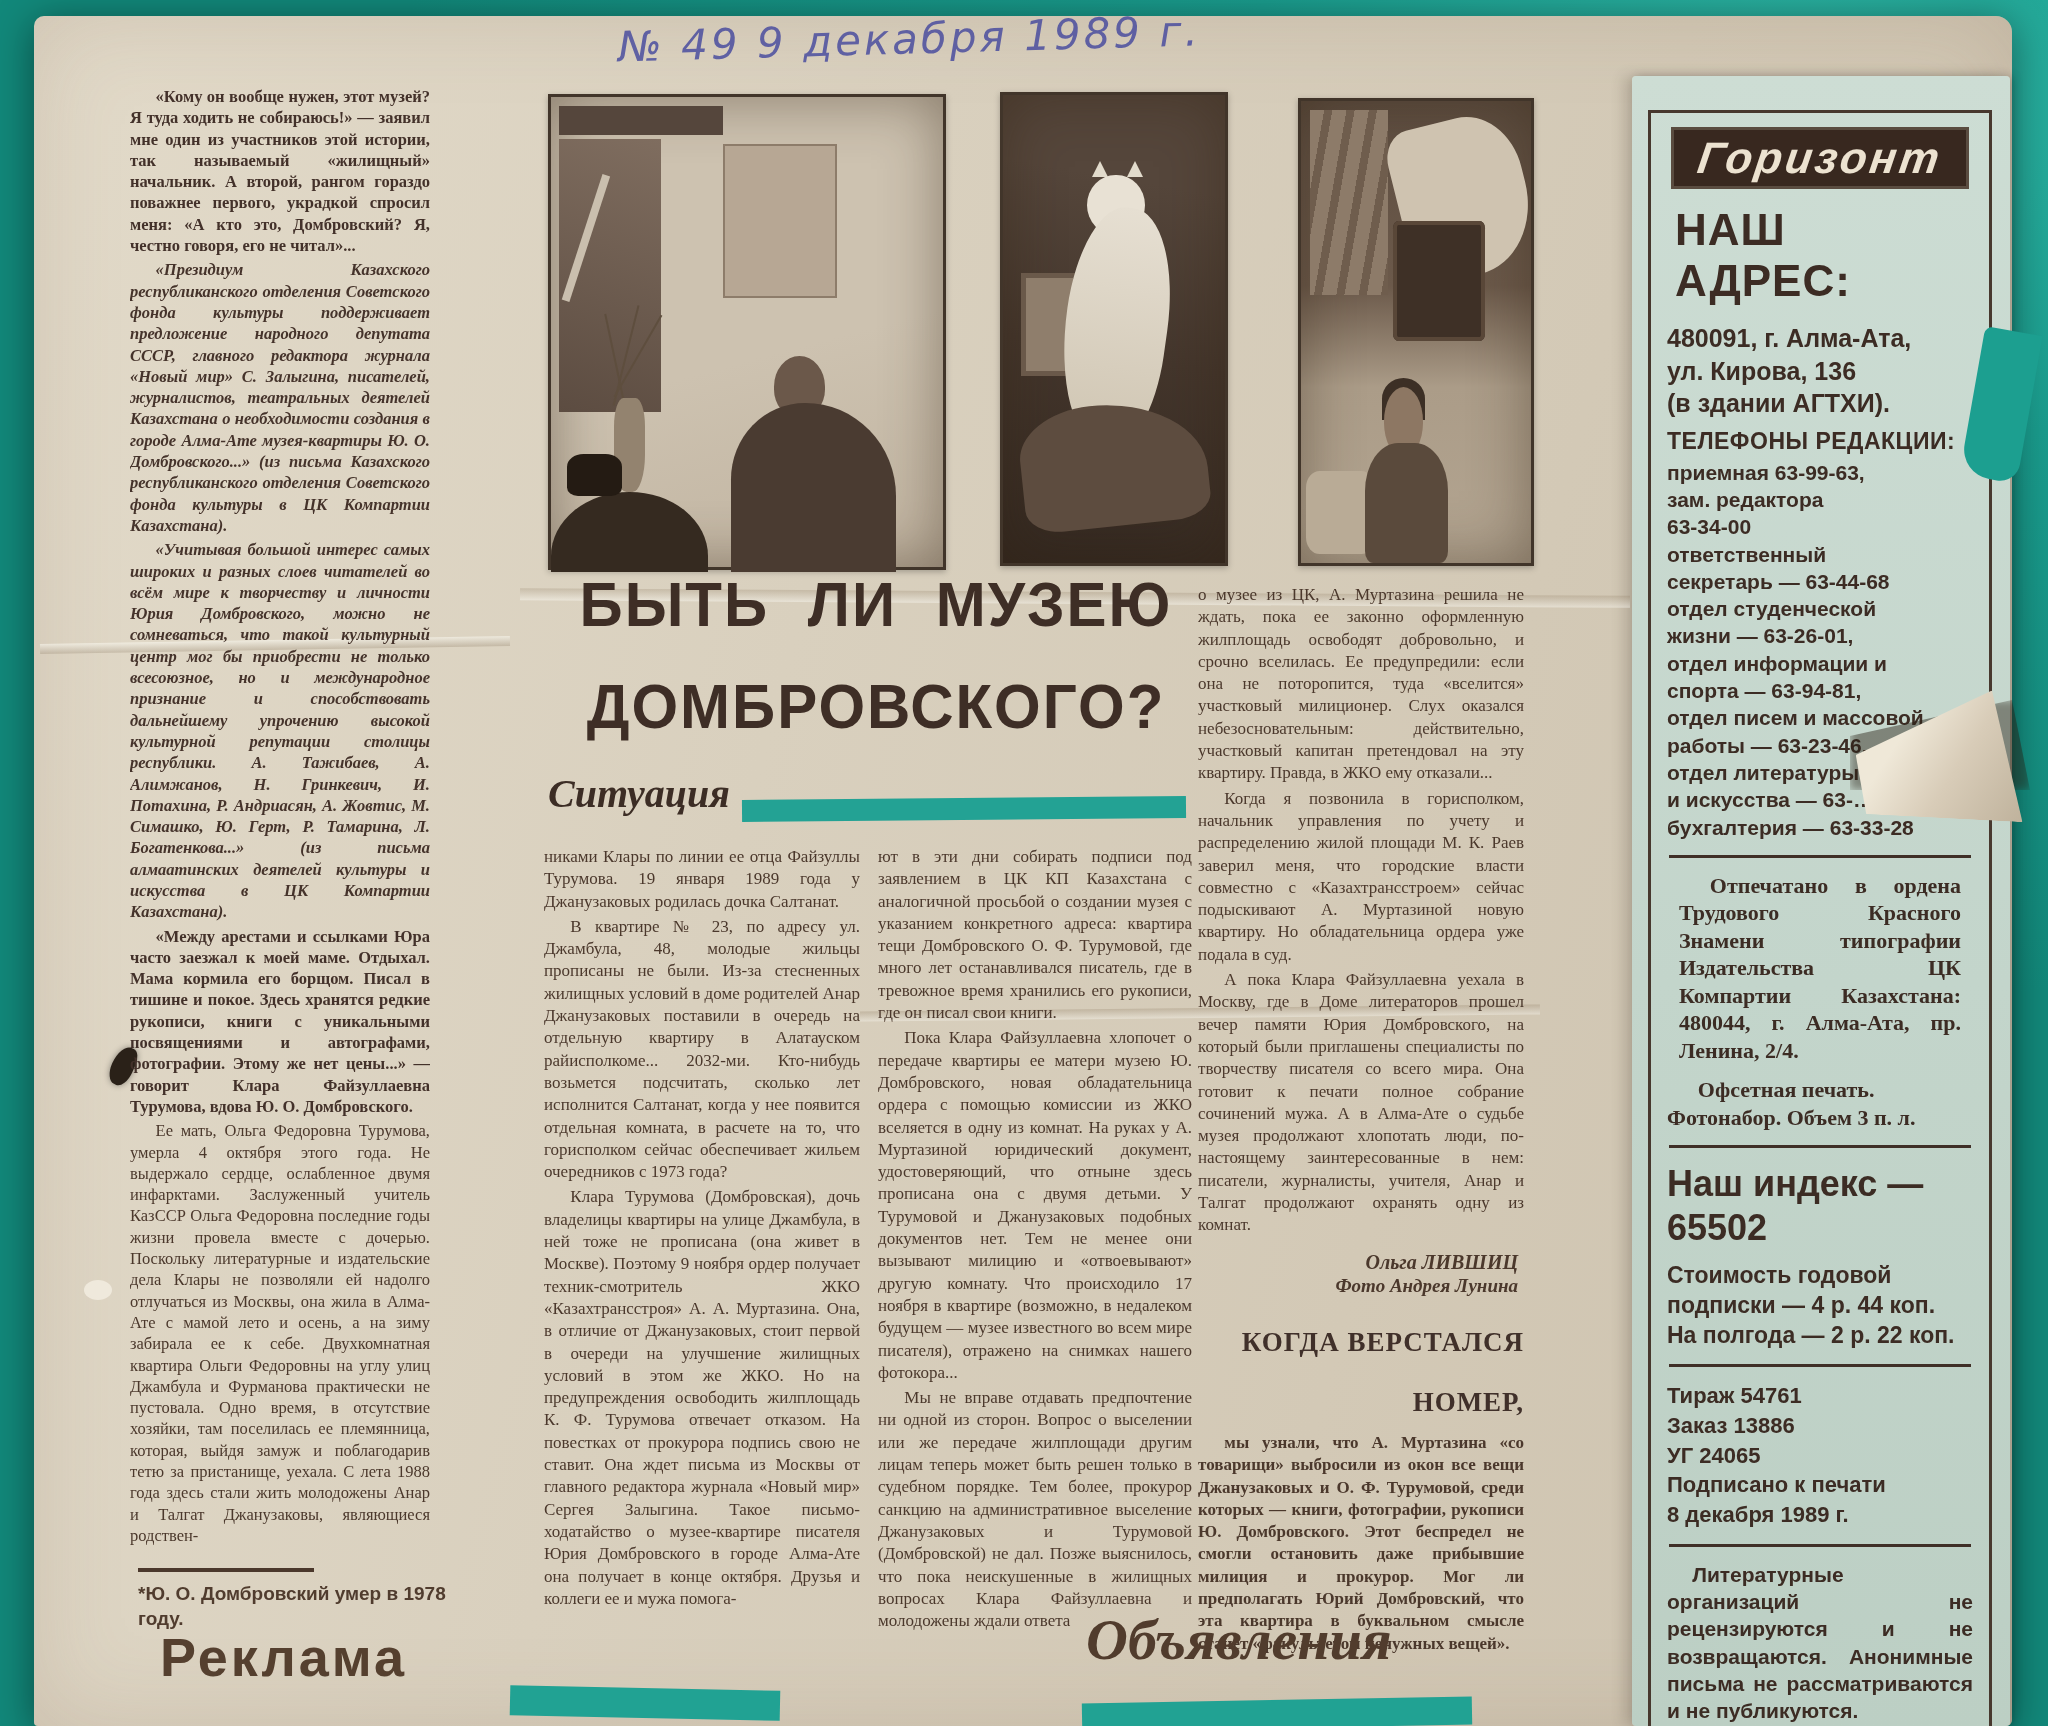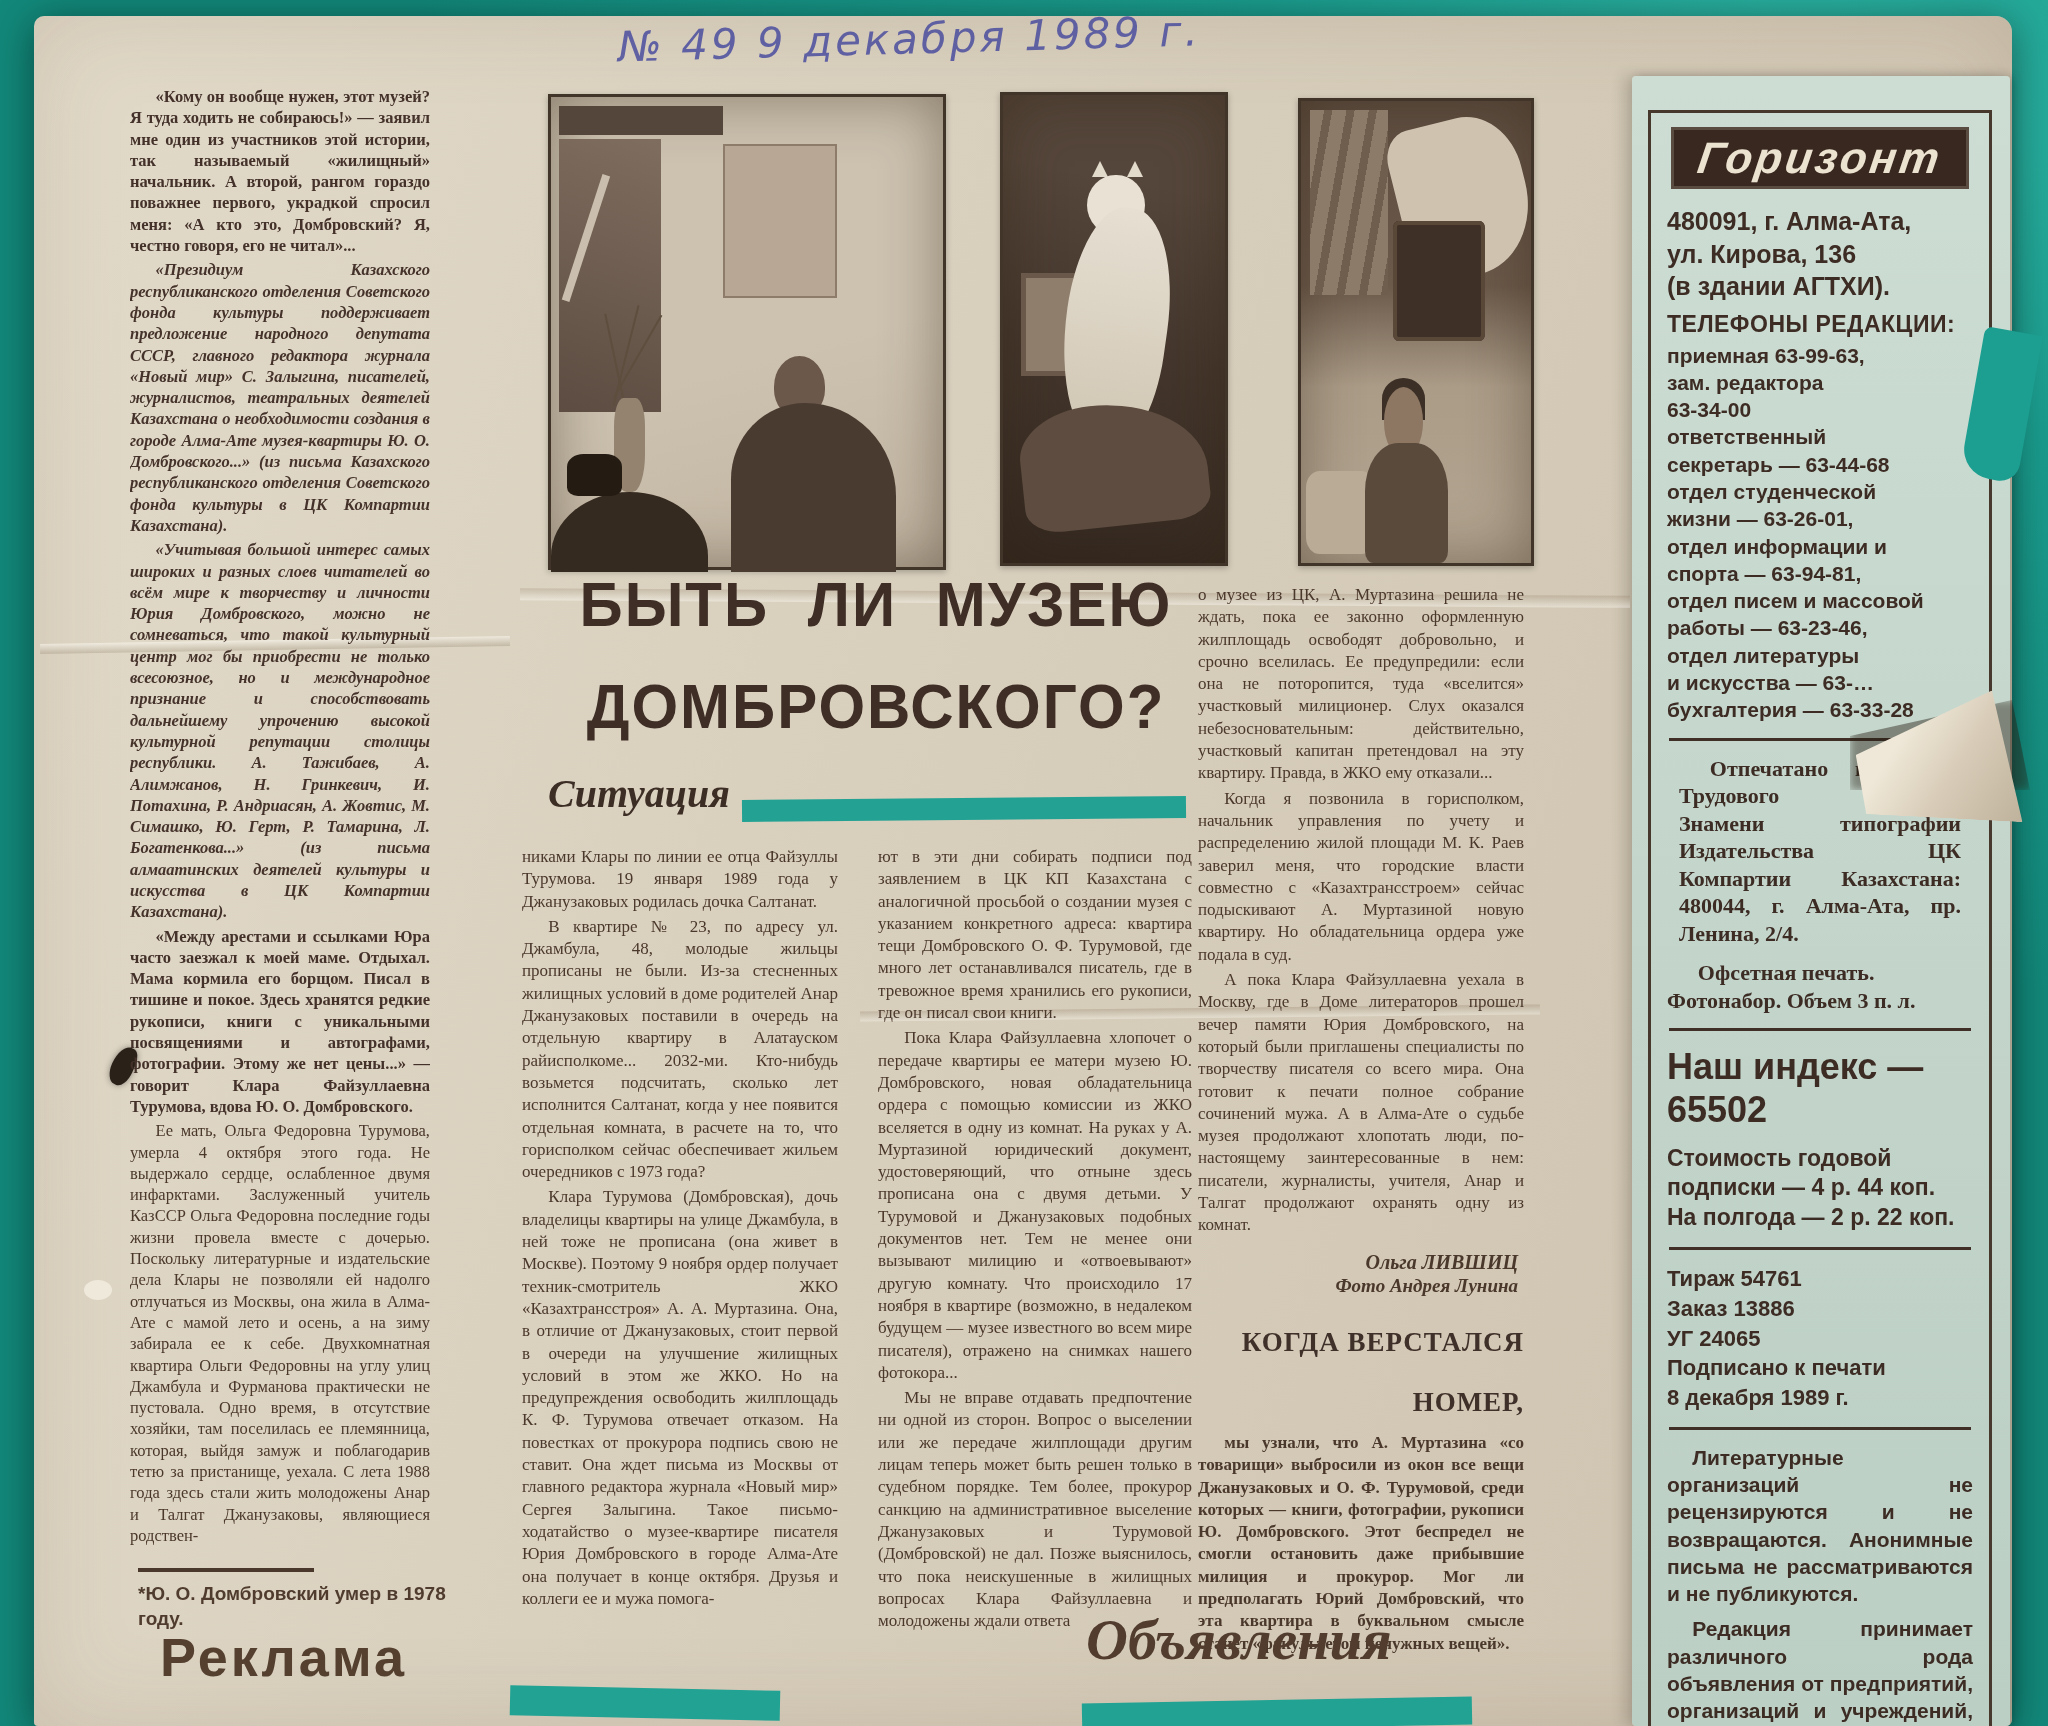--- a/index.html
+++ b/index.html
@@ -34,21 +34,21 @@
   .handwriting{position:absolute;left:618px;top:12px;width:760px;
     font-family:"DejaVu Sans",sans-serif;font-style:italic;font-size:42px;letter-spacing:3px;
     color:#4b4e9f;transform:rotate(-1.6deg);opacity:.85;}
 
   .col{position:absolute;overflow:hidden;text-align:justify;color:#4b382c;}
   .col p{margin:0 0 3px;text-indent:1.55em;}
   .col p.noind{text-indent:0;}
   .col p.q{font-weight:700;color:#43312a;}
   .col p.qi{font-weight:700;font-style:italic;color:#45332b;}
   .col-left{left:130px;top:86px;width:300px;height:1476px;font-size:16.5px;line-height:21.3px;}
-  .col-2{left:522px;top:846px;width:316px;height:856px;font-size:17px;line-height:22.3px;}
+  .col-2{left:544px;top:846px;width:316px;height:856px;font-size:17px;line-height:22.3px;}
   .col-3{left:878px;top:846px;width:314px;height:856px;font-size:17px;line-height:22.3px;}
   .col-4{left:1198px;top:584px;width:326px;height:1124px;font-size:17px;line-height:22.3px;}
   .byline{text-align:right;font-weight:700;font-style:italic;font-size:20px;margin-top:14px;padding-right:6px;}
   .credit{text-align:right;font-weight:700;font-style:italic;font-size:19px;margin-top:2px;padding-right:6px;}
   .when-head{text-align:right;font-weight:700;font-size:27px;line-height:2.2;letter-spacing:1px;
     margin-top:16px;white-space:pre-line;color:#40302a;}
   .when-text{font-weight:700;text-indent:1.5em;margin-top:4px;}
 
   .headline{position:absolute;left:556px;top:560px;width:640px;text-align:center;
     font-family:"Liberation Sans","DejaVu Sans",sans-serif;font-weight:700;font-size:60px;line-height:96px;
@@ -206,20 +206,22 @@
   </div>
 
   <div class="obyav">Объявления</div>
   <div class="bar-bl"></div>
   <div class="bar-br"></div>
 
   <div class="sb-box">
     <div class="sb-logo">
       <span>Горизонт</span>
     </div>
+    <div class="sb-addr-head">НАШ
+АДРЕС:</div>
     <div class="sb-address">480091, г. Алма-Ата,
 ул. Кирова, 136
 (в здании АГТХИ).</div>
     <div class="sb-phones-head">ТЕЛЕФОНЫ РЕДАКЦИИ:</div>
     <div class="sb-phones">приемная 63-99-63,
 зам. редактора
 63-34-00
 ответственный
 секретарь — 63-44-68
 отдел студенческой

